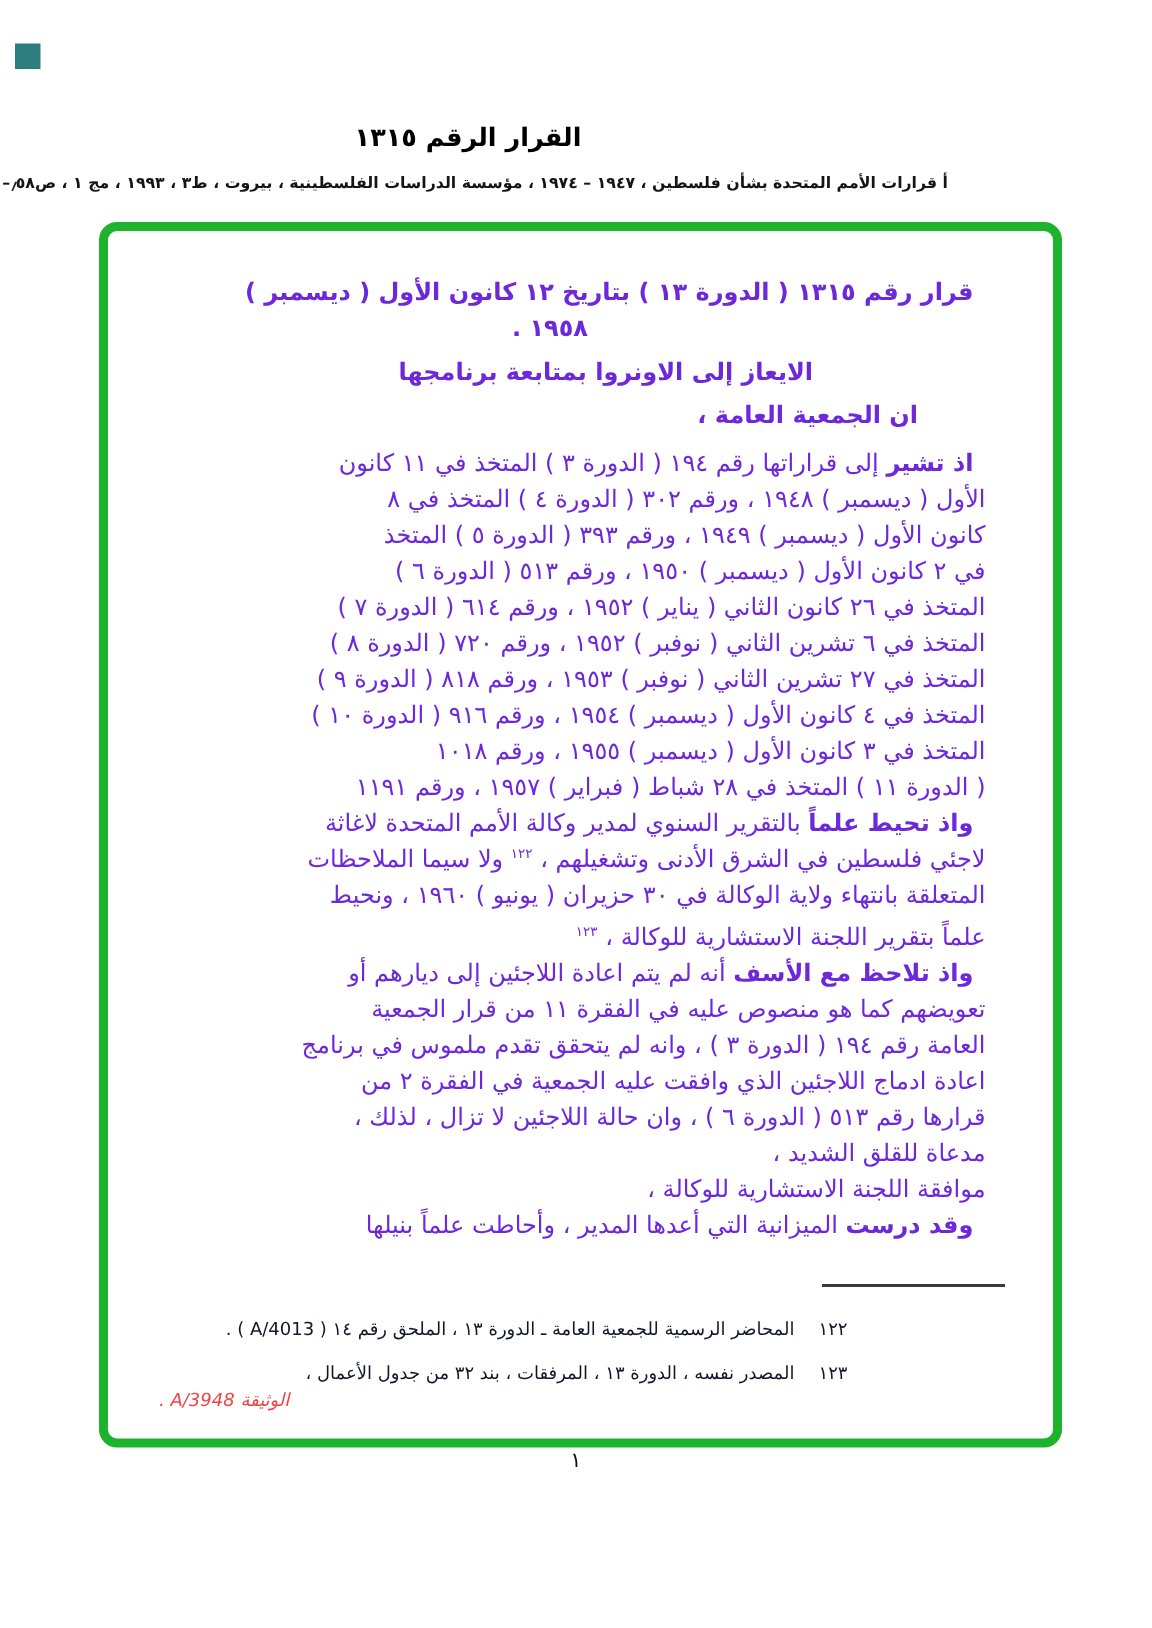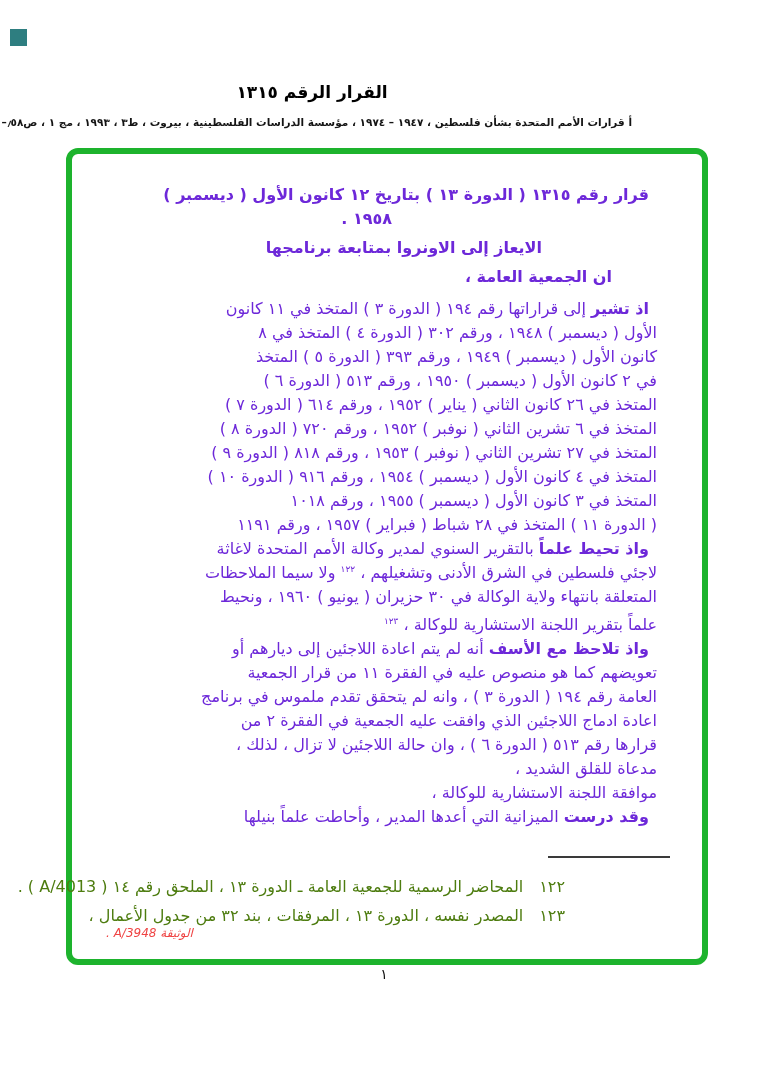--- a/index.html
+++ b/index.html
@@ -26,21 +26,21 @@
   .sec-opener{margin-top:5px;}
   .sec-opener .t-line{font-weight:bold;}
   .sec-recall{margin-top:8px;}
   .sec-report{margin-top:0;}
   .sec-report2{margin-top:4px;}
   .sec-regret{margin-top:0;}
   .sec-budget{margin-top:0;}
   .footnote-rule{position:absolute;top:856px;right:98px;width:122px;
     border-top:2px solid #3a3a3a;}
   .footnotes{position:absolute;top:872px;right:203px;direction:rtl;
-    font-size:16px;color:#4d7c0f;}
+    font-size:12px;color:#0f172a;}
   .fn-row{height:29px;line-height:29px;white-space:nowrap;text-align:right;}
   .fn-num{display:inline-block;margin-left:16px;}
   .fn-cont{position:absolute;top:926px;left:106px;direction:rtl;font-size:12px;
     color:#ef4444;white-space:nowrap;font-style:italic;}
   .page-num{position:absolute;top:966px;left:0;width:768px;text-align:center;
     font-size:14px;color:#111;}
 </style>
 </head>
 <body>
 

